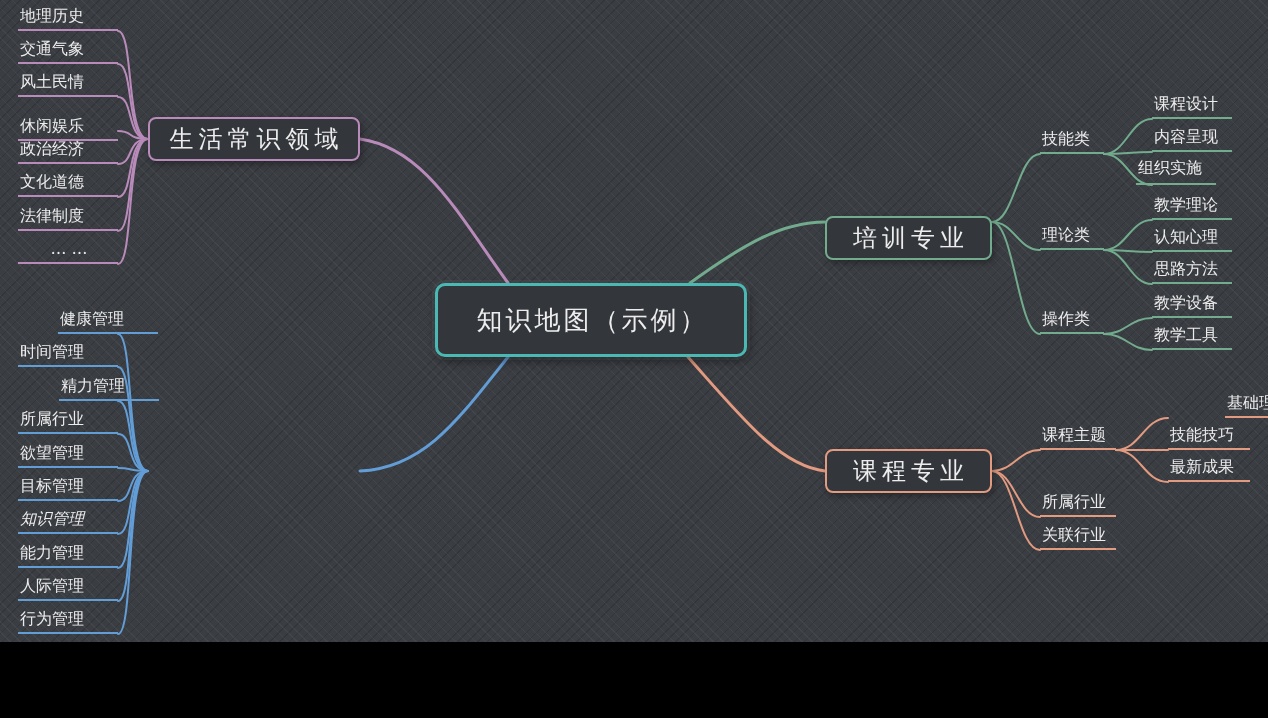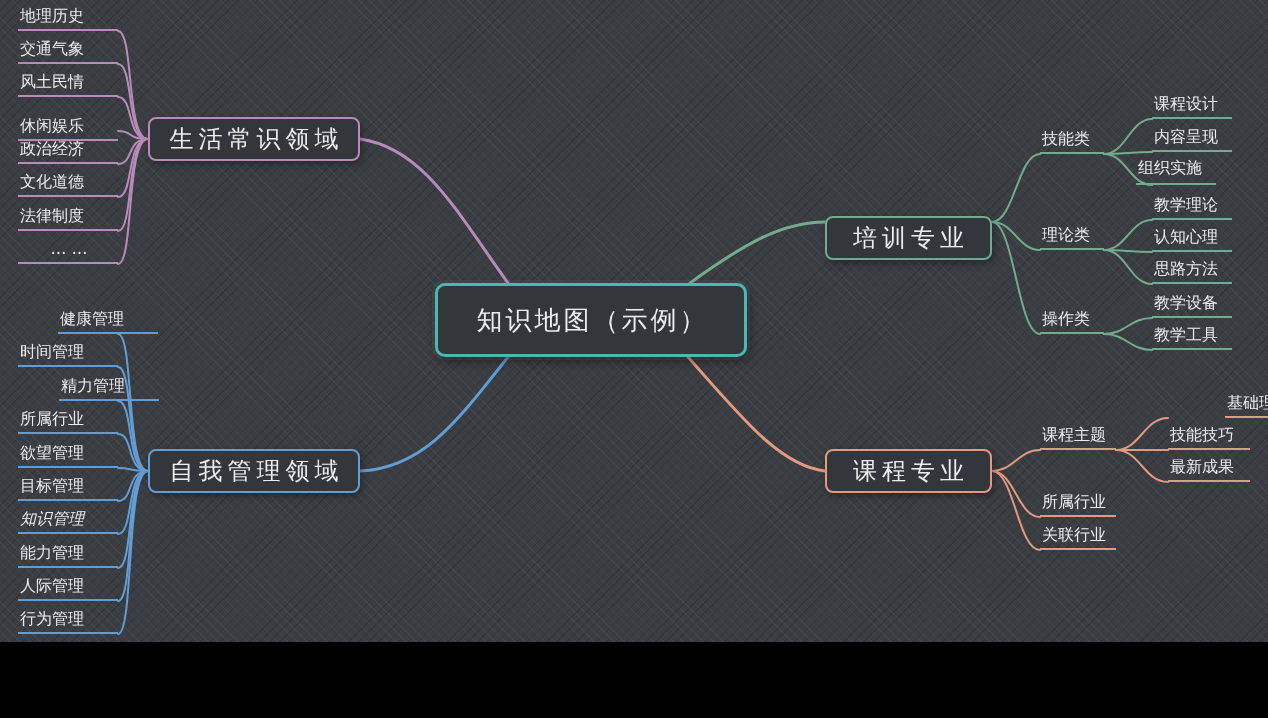--- a/index.html
+++ b/index.html
@@ -104,23 +104,20 @@
     <path class="sub c-salmon" d="M1116 450 C1140 450 1144 482 1168 482"></path>
   </svg>
 
   <div class="node box center c-teal" style="left:435px;top:283px;width:312px;height:74px;">
     <span>知识地图（示例）</span>
   </div>
 
   <div class="node box c-purple" style="left:148px;top:117px;width:212px;height:44px;">
     <span>生活常识领域</span>
   </div>
-  <div class="node box c-blue" style="left:148px;top:449px;width:212px;height:44px;">
-    <span>自我管理领域</span>
-  </div>
   <div class="node box c-green" style="left:825px;top:200px;width:167px;height:44px;margin-top:16px;">
     <span>培训专业</span>
   </div>
   <div class="node box c-salmon" style="left:825px;top:449px;width:167px;height:44px;align-items:center;">
     <span>课程专业</span>
   </div>
 
   <div class="node line c-purple" style="left:18px;top:5px;width:100px;"><span>地理历史</span></div>
   <div class="node line c-purple" style="left:18px;top:38px;width:100px;"><span>交通气象</span></div>
   <div class="node line c-purple" style="left:18px;top:71px;width:100px;"><span>风土民情</span></div>

